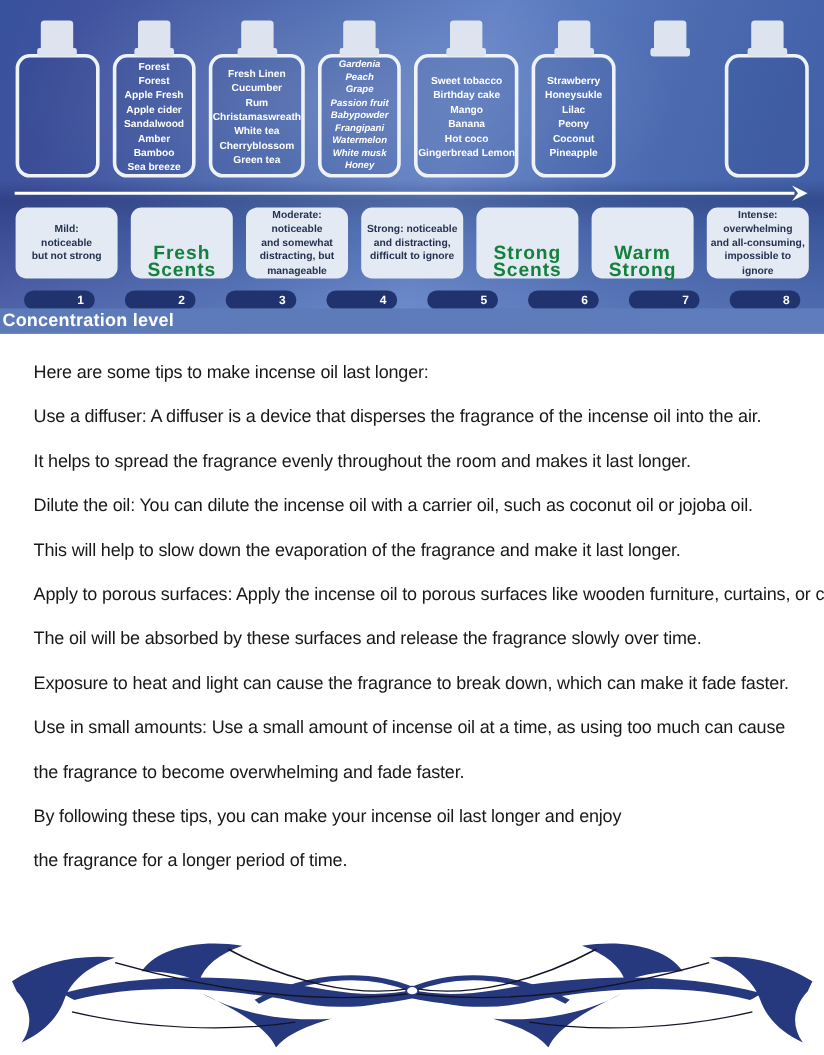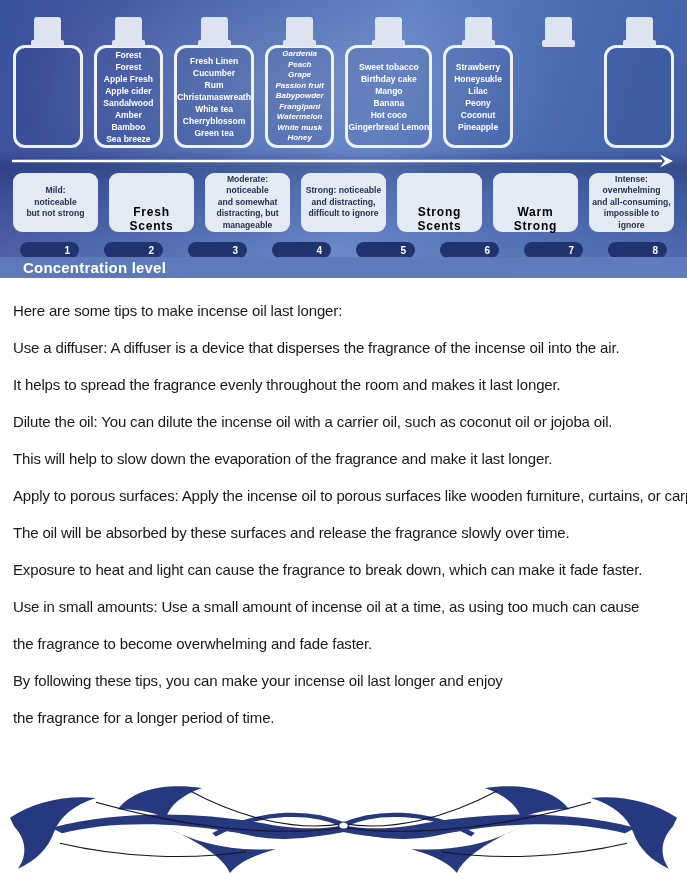--- a/index.html
+++ b/index.html
@@ -64,21 +64,21 @@
     flex: 1 1 0; height: 59px;
     background: #e3eaf4; border-radius: 9px;
     display: flex; align-items: center; justify-content: center;
     text-align: center; padding: 2px 3px;
   }
   .level-label {
     color: #24324f; font-size: 8.6px; line-height: 11.5px;
     font-weight: 600; white-space: pre-line;
   }
   .level-box.emphasis .level-label {
-    font-size: 12px; font-weight: bold; color: #000000;
+    font-size: 16px; font-weight: bold; color: #15803d;
     letter-spacing: 0.8px; line-height: 14px; margin-top: 32px;
   }
 
   .pills-row {
     position: absolute; top: 242px; left: 0;
     width: 100%; padding: 0 13px;
     display: flex; gap: 11px;
   }
   .pill-col { flex: 1 1 0; display: flex; justify-content: center; }
   .pill {
@@ -90,25 +90,25 @@
   .pill-number { color: #ffffff; font-size: 10px; font-weight: bold; }
 
   .concentration-band {
     position: absolute; bottom: 0; left: 0;
     width: 100%; height: 21px;
     background: linear-gradient(90deg, #5c7ab8, #5f7dbc);
     display: flex; align-items: center;
   }
   .concentration-caption {
     color: #ffffff; font-weight: bold; font-size: 15px;
-    padding-left: 23px; letter-spacing: 0.2px;
+    padding-left: 2px; letter-spacing: 0.2px;
   }
 
   
-  .tips-section { padding: 14px 18px 0 13px; }
+  .tips-section { padding: 14px 18px 0 28px; }
   .tip-line {
     font-size: 15px; line-height: 37px;
     color: #181818; letter-spacing: -0.15px;
     white-space: nowrap;
   }
 
   
   .flourish-divider {
     position: absolute; left: 0; bottom: 6px;
     width: 687px; height: 92px;

